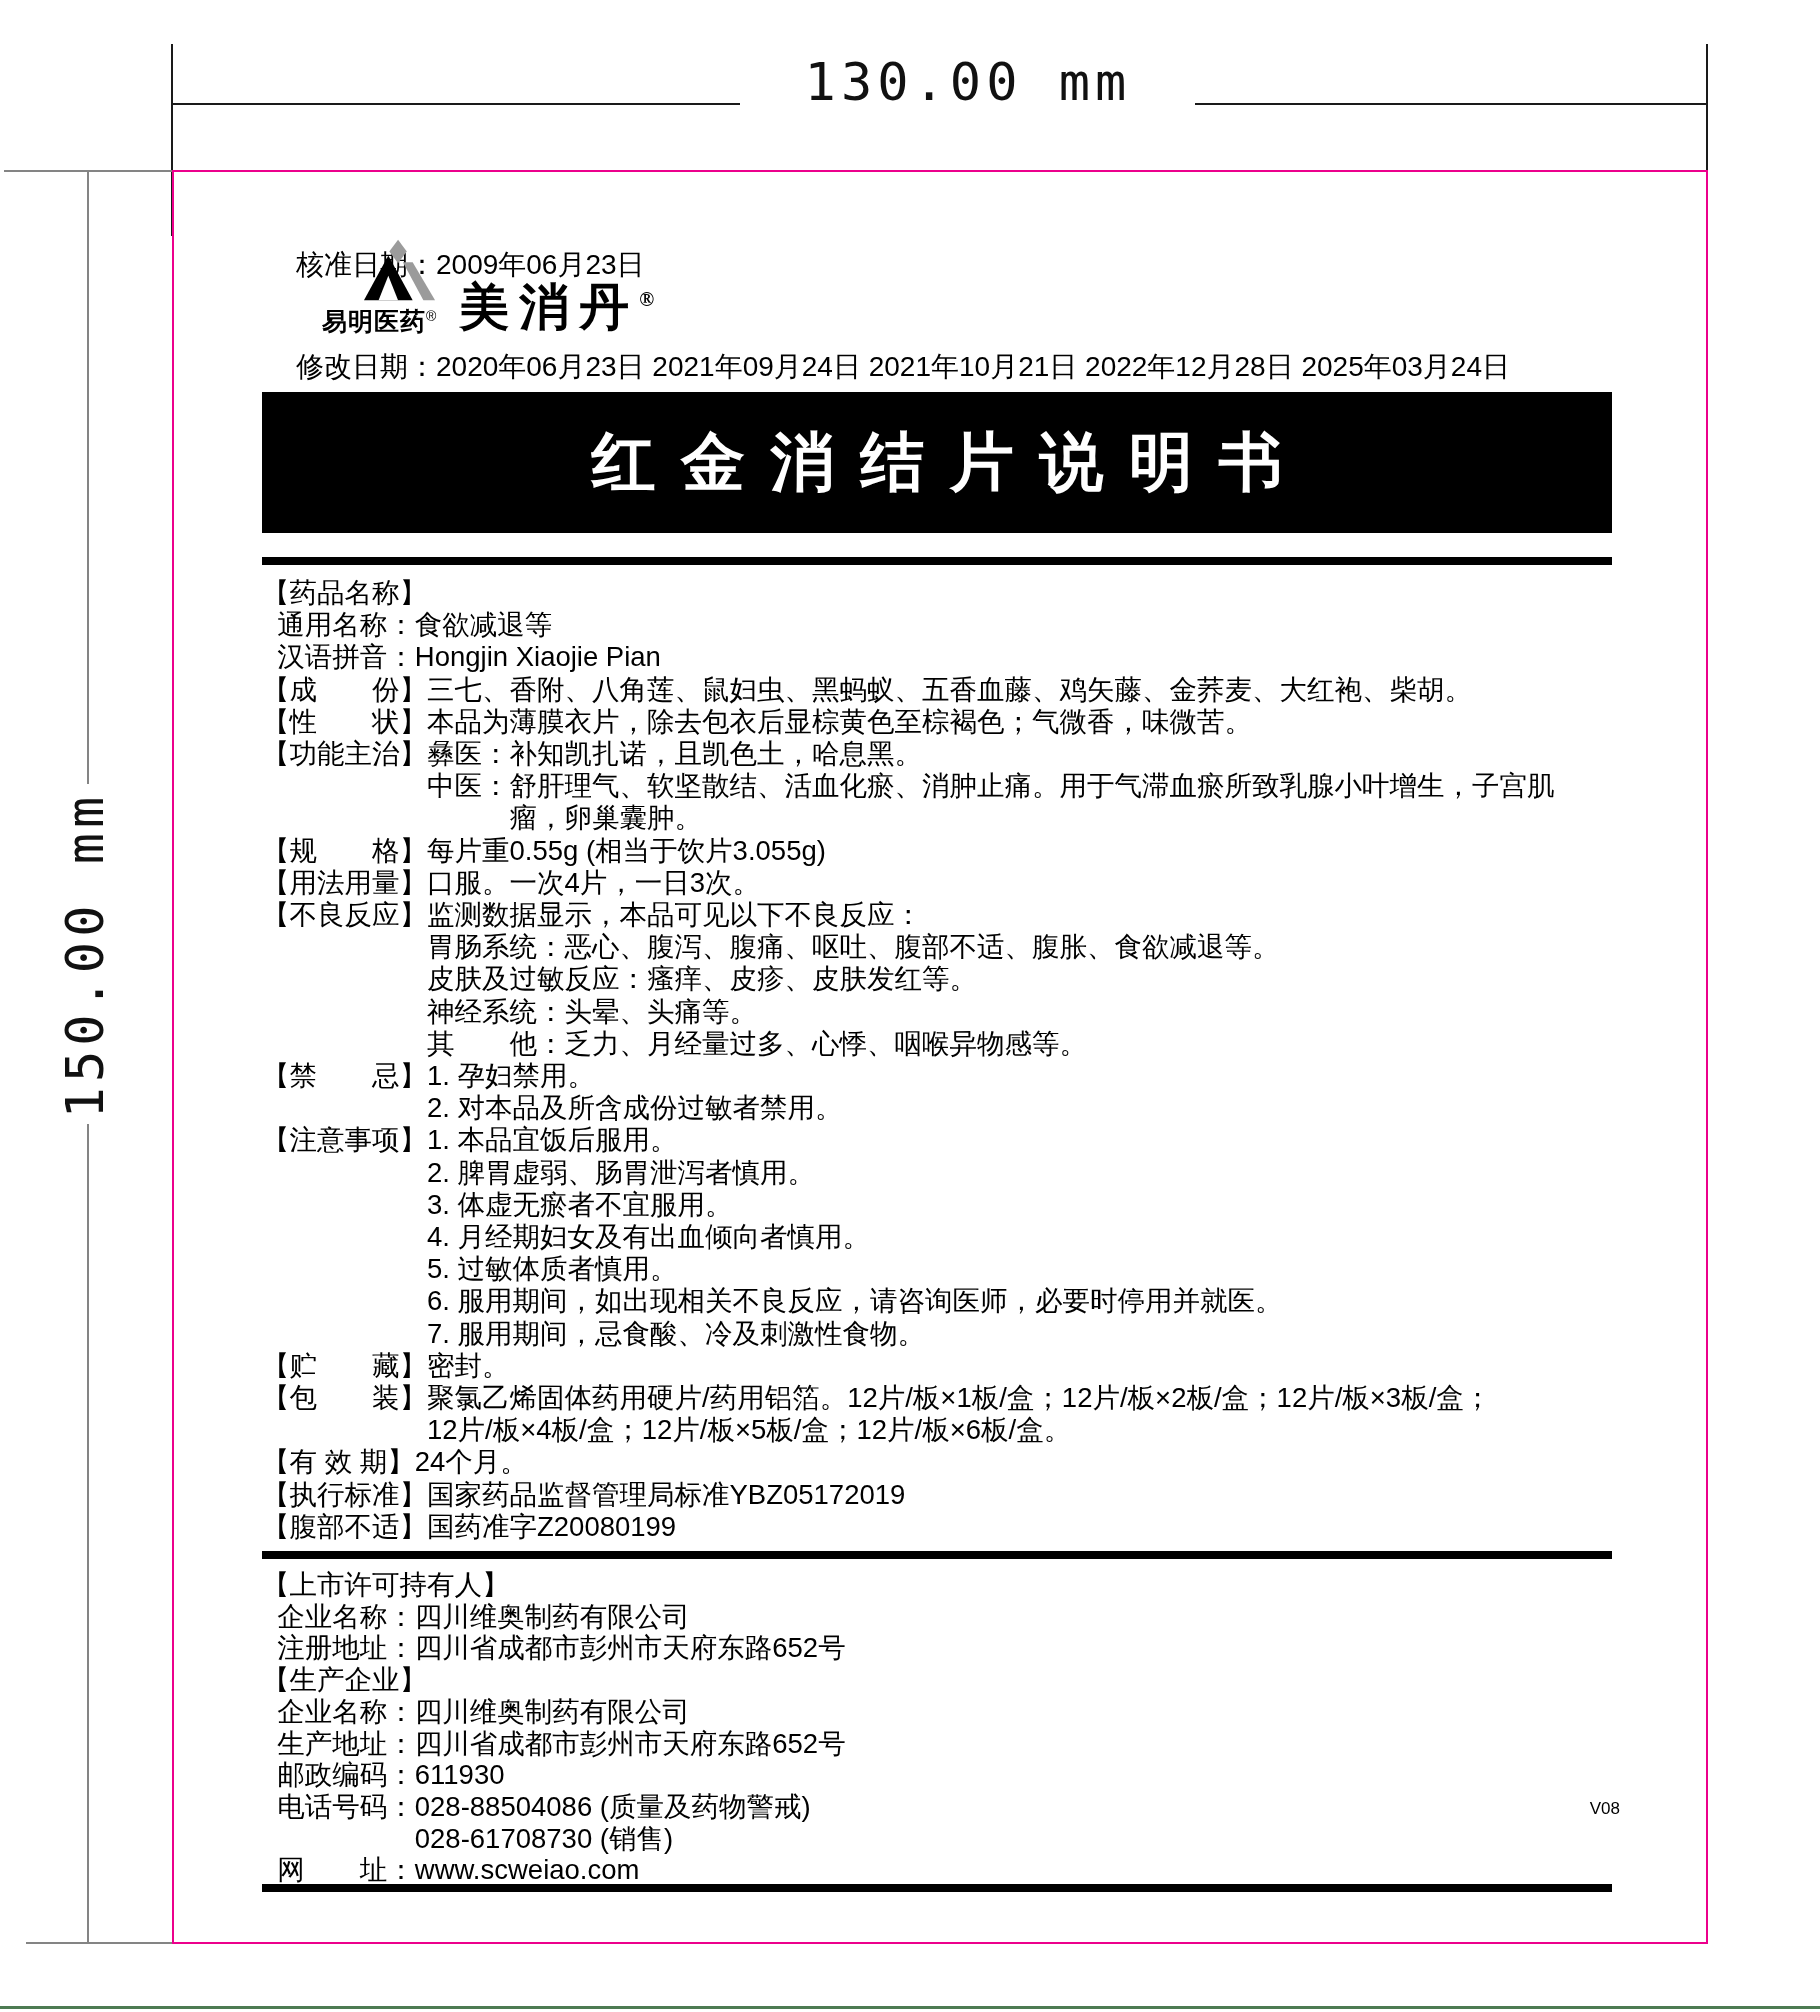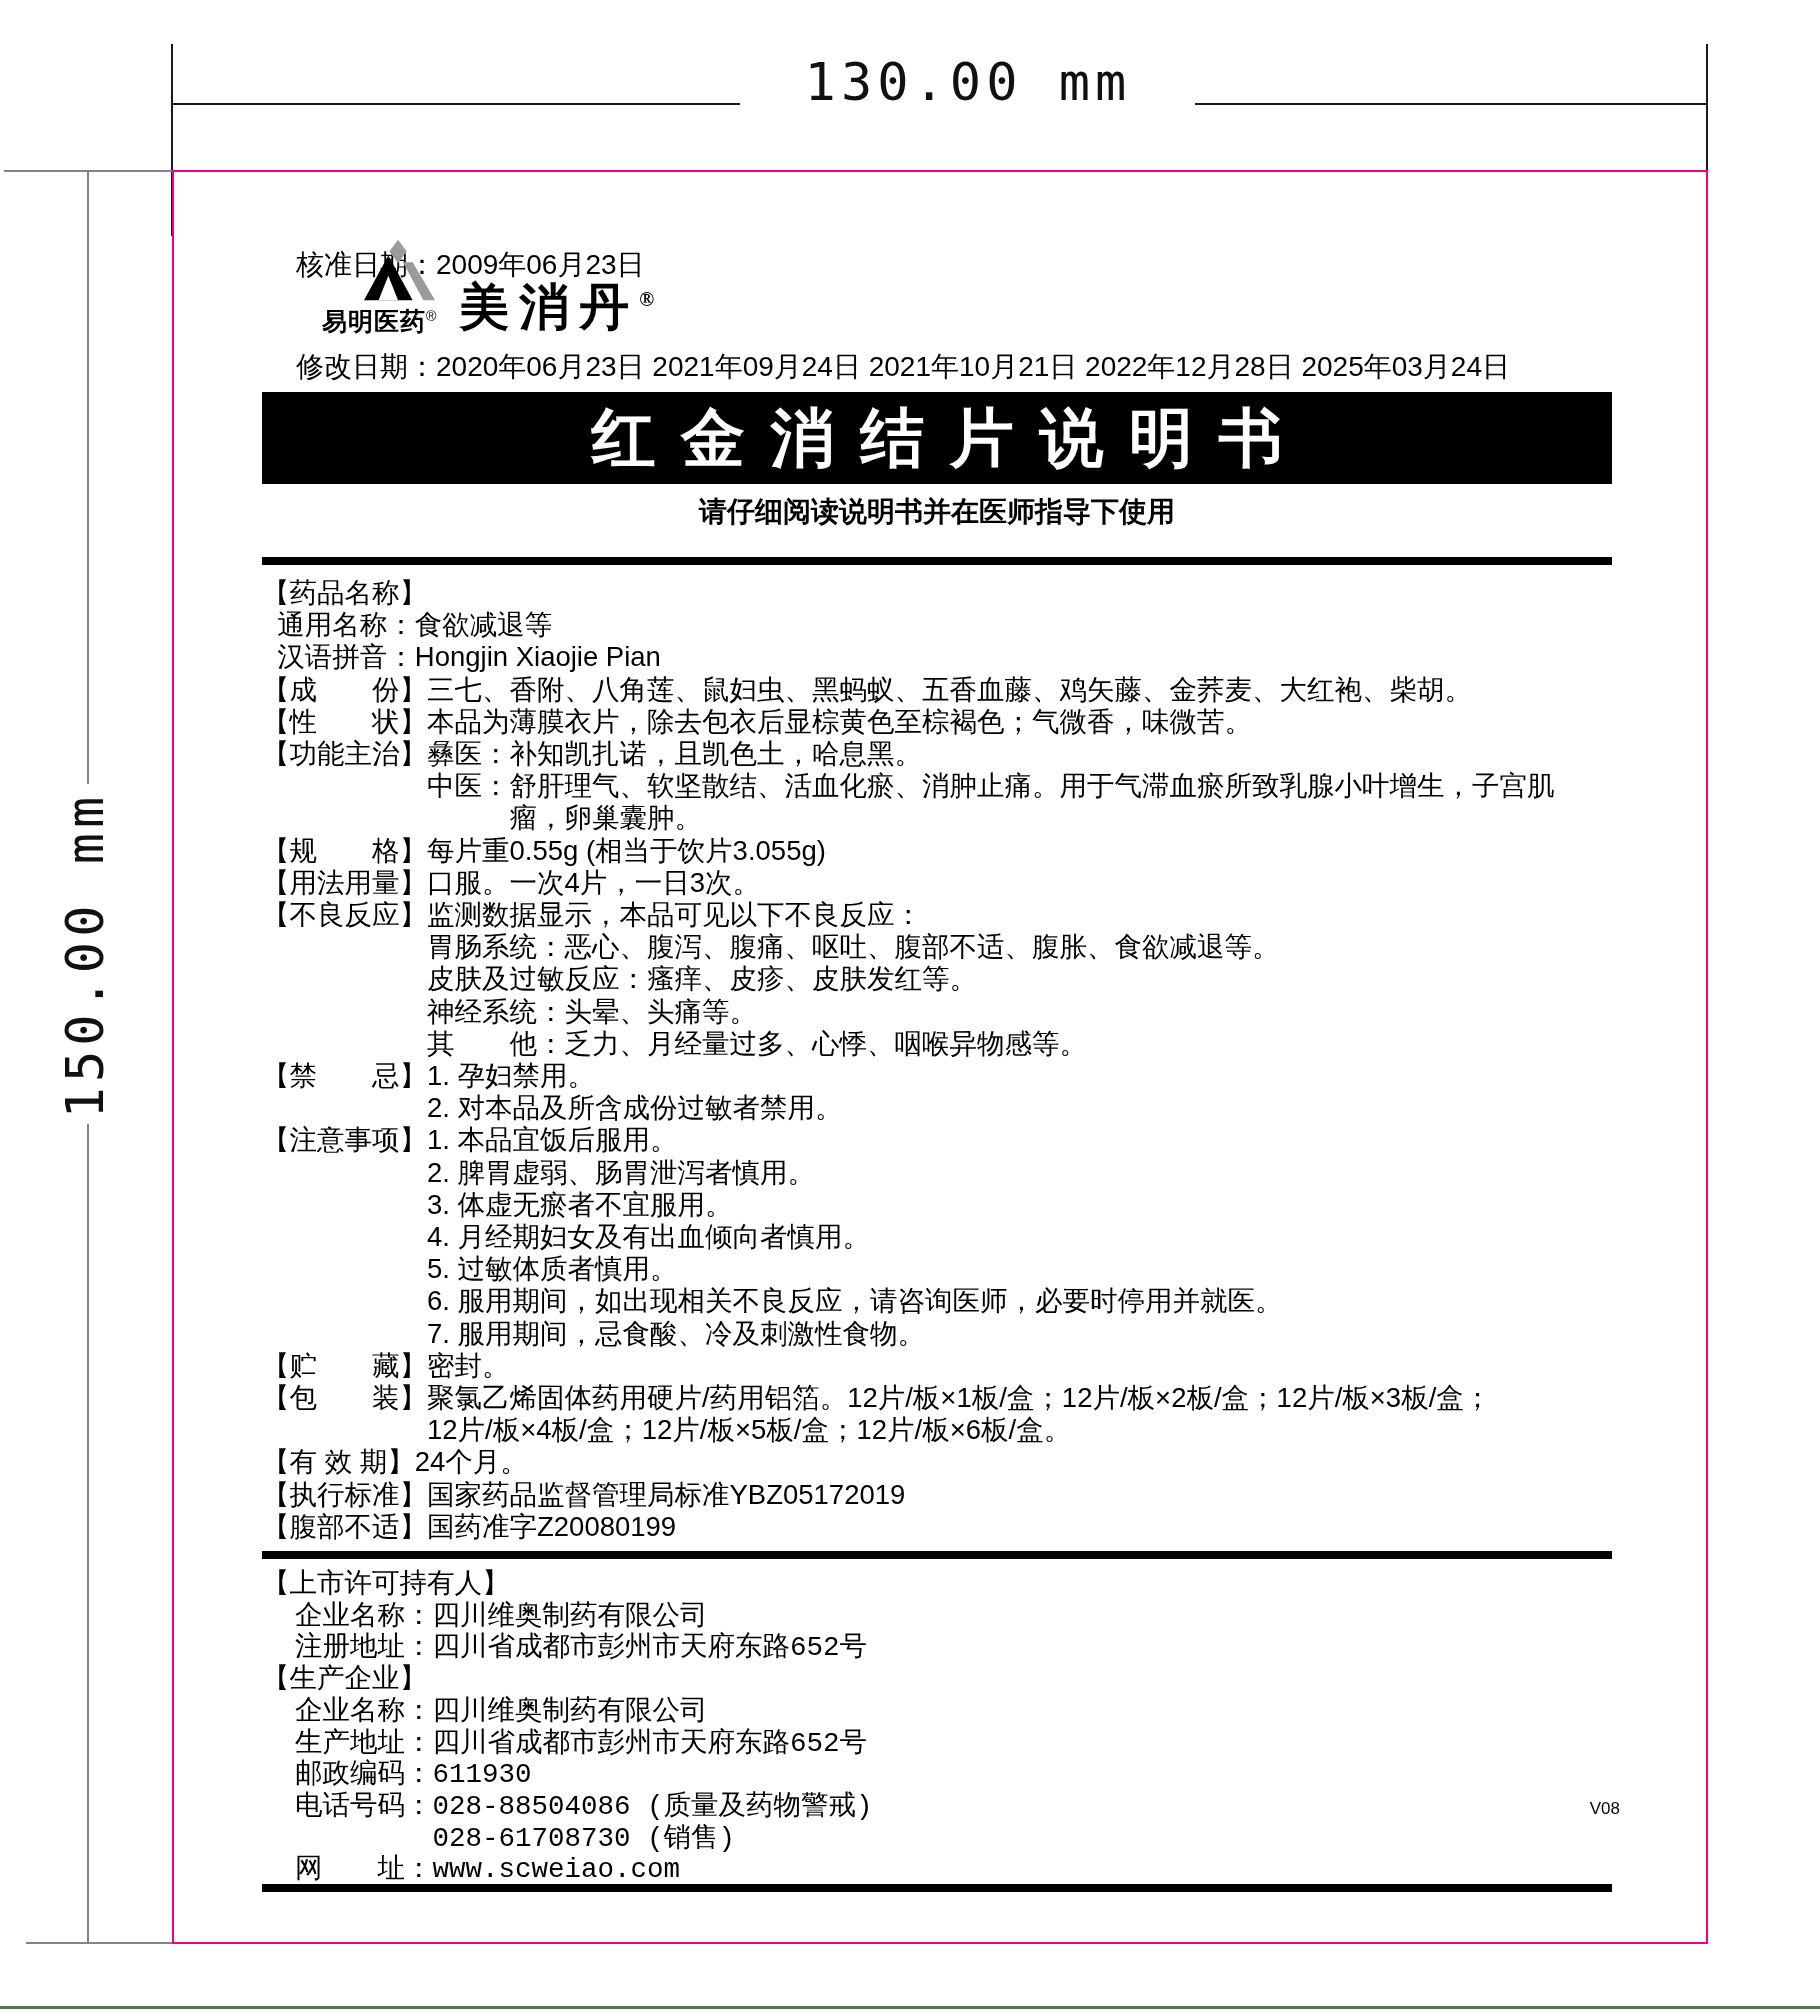--- a/index.html
+++ b/index.html
@@ -23,32 +23,32 @@
   .dates{position:absolute;left:296px;top:180px;font-size:28px;line-height:34px;
          font-weight:500;white-space:pre;}
   .brand-row{position:absolute;left:322px;top:238px;display:flex;align-items:flex-end;gap:22px;}
   .logo-col{display:flex;flex-direction:column;align-items:flex-end;}
   .company-line{font-size:25px;font-weight:700;letter-spacing:1px;line-height:28px;}
   .reg-small{font-size:14px;vertical-align:super;font-weight:400;}
   .brand-script{font-family:"Liberation Serif",serif;font-size:50px;font-weight:600;
                 letter-spacing:10px;line-height:54px;padding-bottom:2px;}
   .brand-script .reg-sup{font-size:20px;vertical-align:super;letter-spacing:0;}
 
-  .title-bar{position:absolute;left:262px;top:392px;width:1350px;height:92px;background:#000;
+  .title-bar{position:absolute;left:262px;top:392px;width:1350px;height:141px;background:#000;
              display:flex;align-items:center;justify-content:center;}
   .title-bar span{color:#fff;font-size:64px;font-weight:700;letter-spacing:0.40em;
                   text-indent:0.40em;white-space:nowrap;}
   .subtitle{position:absolute;left:262px;top:493px;width:1350px;text-align:center;
             font-size:28px;font-weight:700;}
   .rule{position:absolute;left:262px;width:1350px;height:8px;background:#000;}
 
   .rows{position:absolute;left:262px;width:1400px;font-weight:500;}
   .rows .row{white-space:pre;}
   .rows.main{top:577px;font-size:27.5px;line-height:32.2px;}
-  .rows.holder{top:1569px;font-size:27.5px;line-height:31.7px;font-family:Liberation Mono, monospace;}
+  .rows.holder{top:1569px;font-size:27.5px;line-height:31.7px;}
   .version{position:absolute;left:1500px;top:1799px;width:120px;text-align:right;
            font-size:17px;font-weight:500;}
 </style>
 </head>
 <body>
 
 <div class="page">
 
   <div class="dim-label top">130.00 mm</div>
   <div class="hline" style="left:172px;top:103px;width:568px;"></div>

